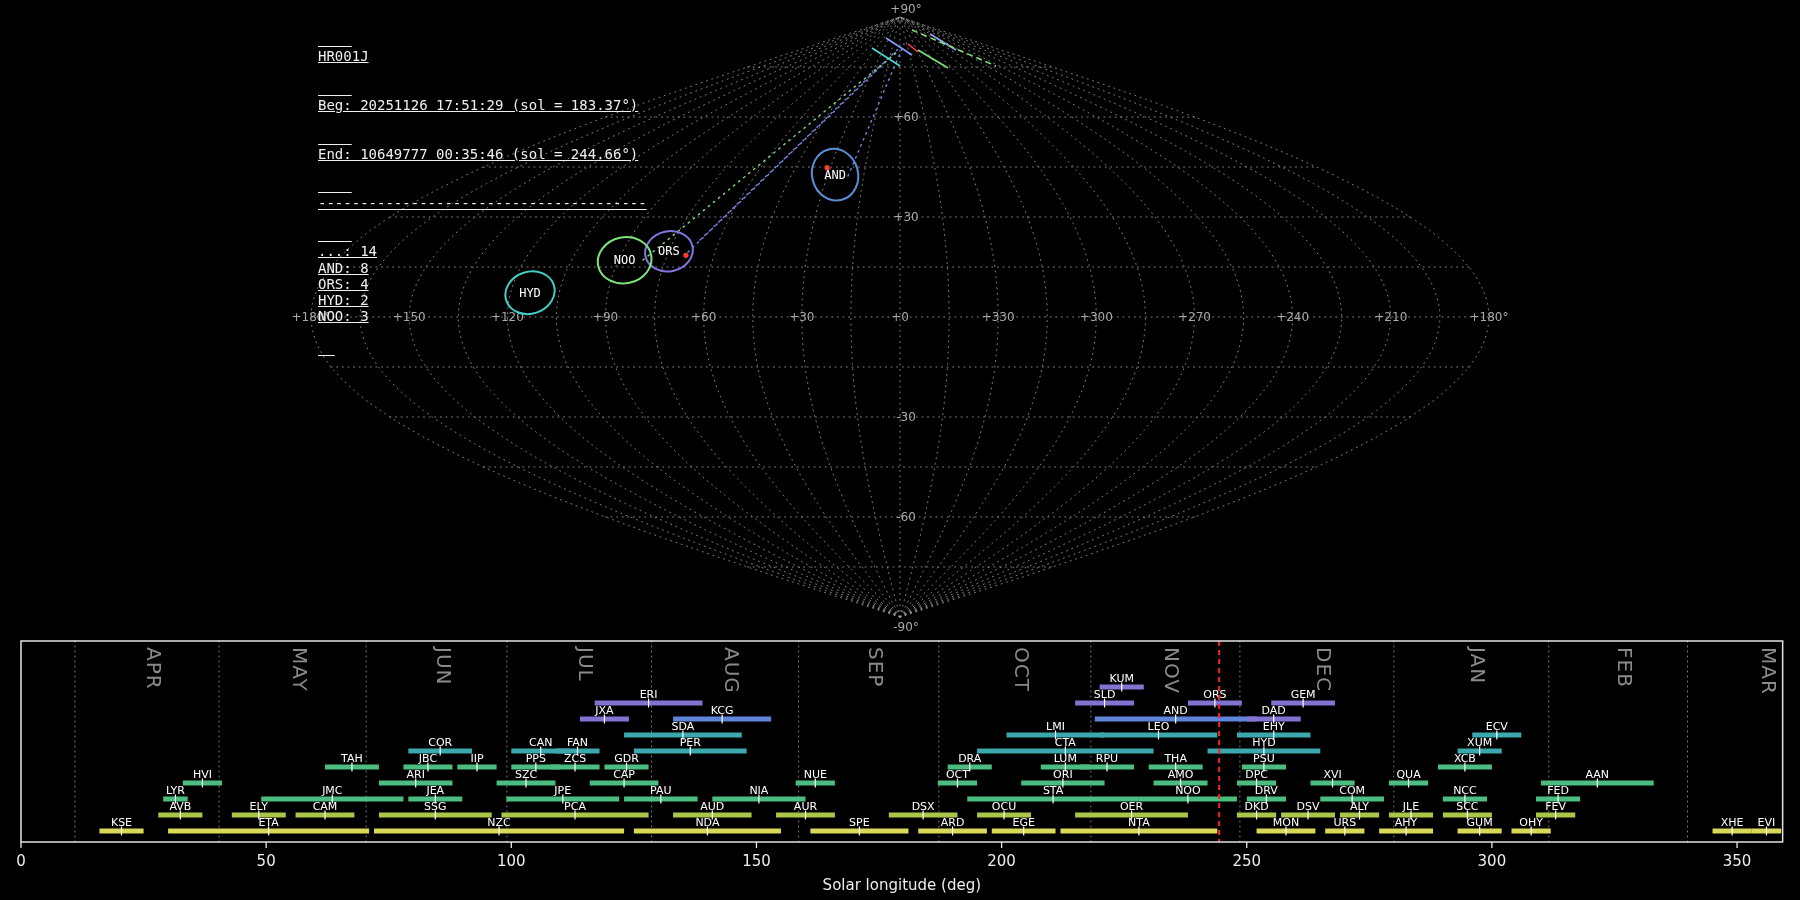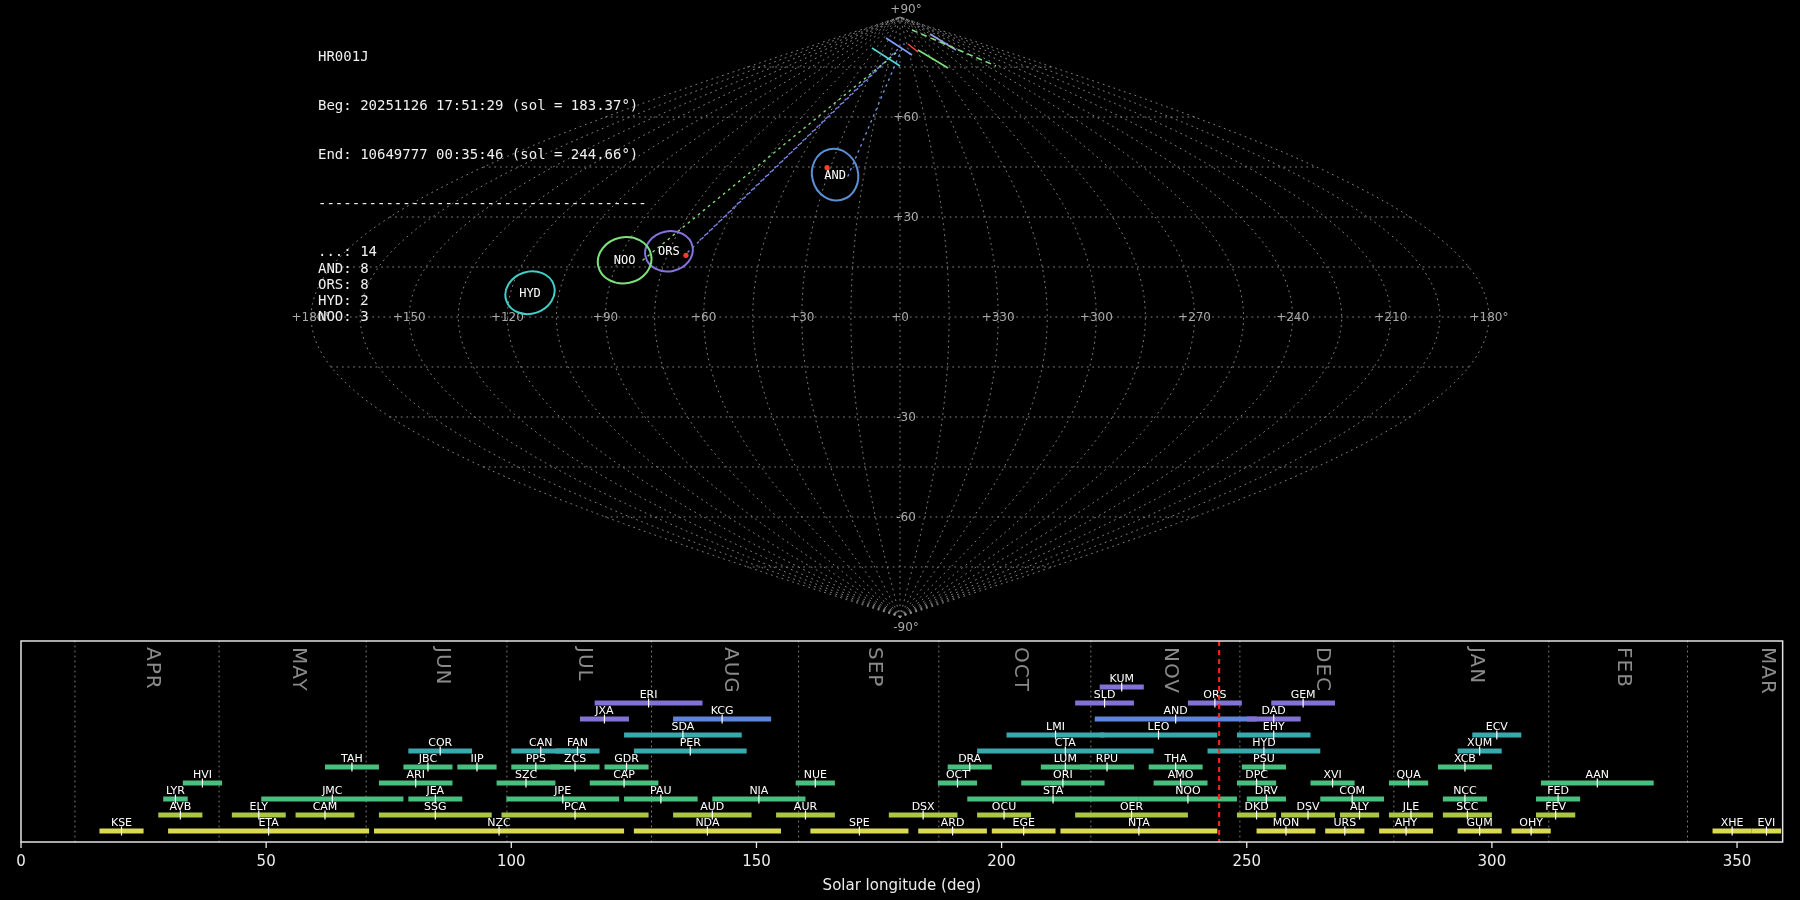--- a/index.html
+++ b/index.html
@@ -2,21 +2,21 @@
 <html><head>
 <meta charset="utf-8">
 <style>
   html,body { margin:0; padding:0; background:#000; }
   .screen { position:relative; width:1800px; height:900px; background:#000; overflow:hidden;
             font-family:"DejaVu Sans", sans-serif; }
   svg { position:absolute; left:0; display:block; }
   #map-svg { top:0; }
   #timeline-svg { top:632px; }
   #info-block { position:absolute; left:318px; top:16px; color:#f0f0f0;
-                font:14px "DejaVu Sans Mono", monospace; line-height:1.16; white-space:pre; z-index:5; }
+                font:14px "DejaVu Sans Mono", monospace; line-height:1.16; white-space:pre; z-index:5;text-decoration:underline; }
   .grid line, .grid polyline { stroke:#929292; stroke-width:1; stroke-dasharray:1 4.6;
                                stroke-linecap:round; fill:none; opacity:.88; }
   .maplbl text { fill:#a9a9a9; font:12px "DejaVu Sans", sans-serif; }
   .radlbl { fill:#ffffff; font:12px "DejaVu Sans Mono", monospace; }
   .mgrid  { stroke:#7e7e7e; stroke-width:1; stroke-dasharray:1 4; stroke-linecap:round; }
   .month  { fill:#8a8a8a; font:20px "DejaVu Sans", sans-serif; letter-spacing:1px; }
   .shlbl  { fill:#ffffff; font:11px "DejaVu Sans", sans-serif; }
   .redline{ stroke:#ff2222; stroke-width:2; stroke-dasharray:5 4; }
   .panel  { fill:none; stroke:#e2e2e2; stroke-width:1.5; }
   .ticklbl{ fill:#ededed; font:15px "DejaVu Sans", sans-serif; }
@@ -112,21 +112,21 @@
         <ellipse cx="530.0154377583783" cy="292.6691" rx="25" ry="21" fill="none" stroke="#3fd0c8" stroke-width="2" transform="rotate(-18 530.0154377583783 292.6691)"></ellipse>
         <text x="530.0154377583783" y="296.6691" text-anchor="middle" class="radlbl">HYD</text>
       </g>
     </svg>
 
   <div id="info-block">
     <div>HR001J</div>
     <div>Beg: 20251126 17:51:29 (sol = 183.37°)</div>
     <div>End: 10649777 00:35:46 (sol = 244.66°)</div>
     <div>---------------------------------------</div>
-    <div id="counts"><div>...: 14</div><div>AND: 8</div><div>ORS: 8</div><div>HYD: 2</div><div>NOO: 3</div></div>
+    <div id="counts"><div>...: 14</div><div>AND: 8</div><div>ORS: 4</div><div>HYD: 2</div><div>NOO: 3</div></div>
   </div>
 
   <svg id="timeline-svg" width="1800" height="268">
       <g>
         <line x1="74.93299999999999" y1="9" x2="74.93299999999999" y2="210" class="mgrid"></line>
         <line x1="219.08119999999997" y1="9" x2="219.08119999999997" y2="210" class="mgrid"></line>
         <line x1="366.1712" y1="9" x2="366.1712" y2="210" class="mgrid"></line>
         <line x1="506.8872999999999" y1="9" x2="506.8872999999999" y2="210" class="mgrid"></line>
         <line x1="651.5257999999999" y1="9" x2="651.5257999999999" y2="210" class="mgrid"></line>
         <line x1="798.6157999999999" y1="9" x2="798.6157999999999" y2="210" class="mgrid"></line>

